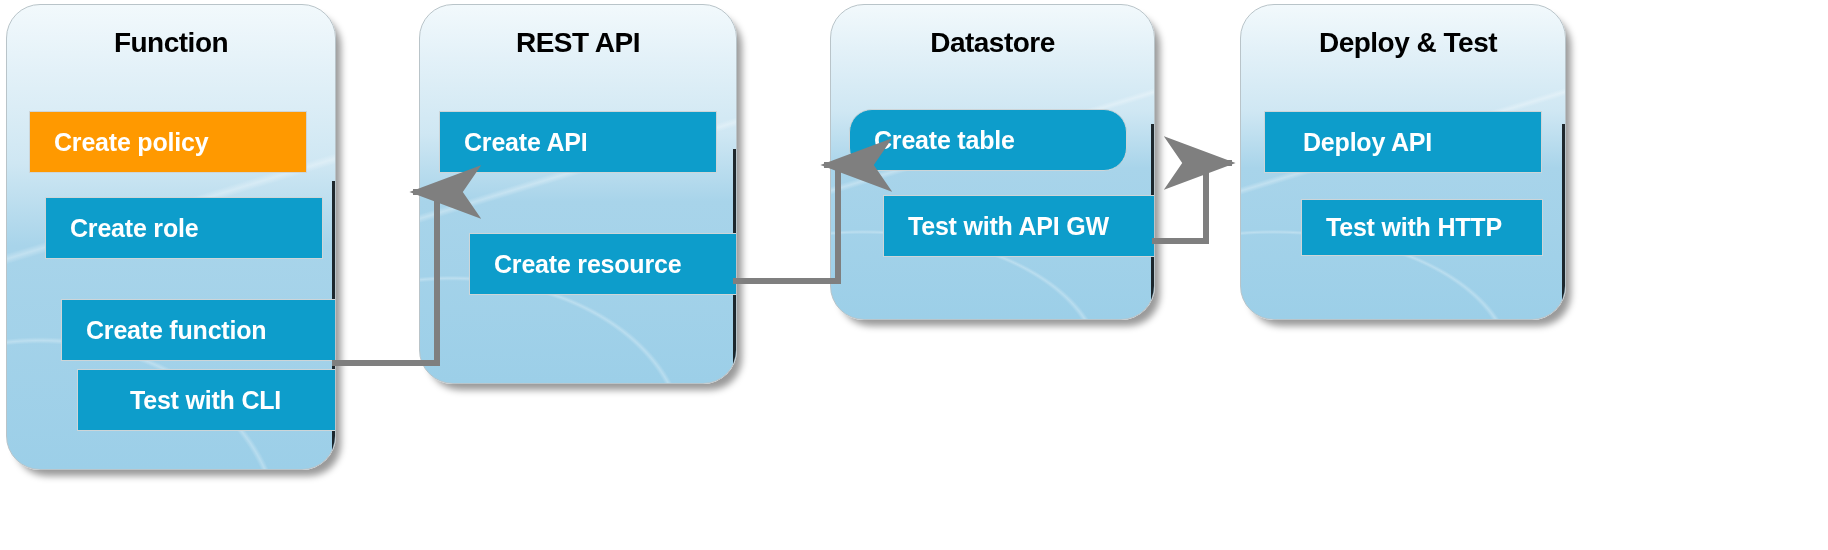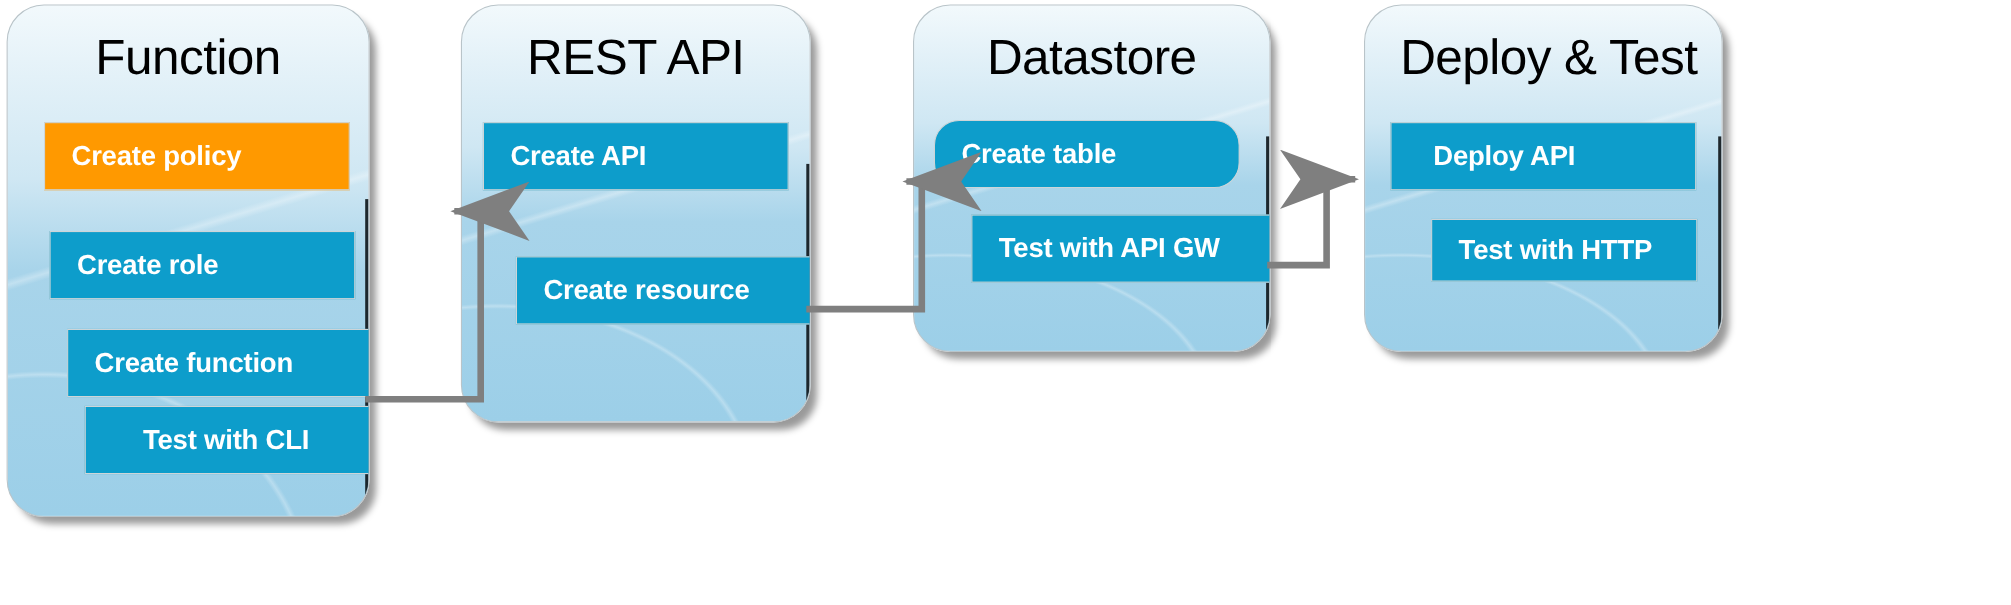--- a/index.html
+++ b/index.html
@@ -29,22 +29,22 @@
     pointer-events:none;
   }
   .stage .edge-dark{
     position:absolute;top:38%;bottom:0;right:0;width:3px;
     background:#10181c;opacity:.92;
   }
 
   .stage-title{
     position:absolute;left:0;right:0;top:0;
     text-align:center;
-    font-size:45px;
-    font-weight:normal;
+    font-size:28px;
+    font-weight:bold;
     color:#000000;
     letter-spacing:-0.5px;
     line-height:1;
     z-index:3;
   }
 
   
   .chip{
     position:absolute;
     box-sizing:border-box;
@@ -68,24 +68,24 @@
 </head>
 <body>
 
 <div id="canvas">
 
   <div class="stage" id="stage-0" style="left:6px;top:4px;width:330px;height:466px;">
     <div class="sheen"></div>
     <div class="edge-dark"></div>
     <div class="stage-title" style="top:24px;">Function</div>
 
-    <div class="chip highlight" style="left:22px;top:106px;width:278px;height:62px;margin-left:11px;">
+    <div class="chip highlight" style="left:22px;top:106px;width:278px;height:62px;">
       <span>Create policy</span>
     </div>
-    <div class="chip" style="left:38px;top:192px;width:278px;height:62px;margin-top:13px;">
+    <div class="chip" style="left:38px;top:192px;width:278px;height:62px;">
       <span>Create role</span>
     </div>
     <div class="chip" style="left:54px;top:294px;width:316px;height:62px;">
       <span>Create function</span>
     </div>
     <div class="chip" style="left:70px;top:364px;width:278px;height:62px;padding-left:28px;">
       <span>Test with CLI</span>
     </div>
   </div>
 

